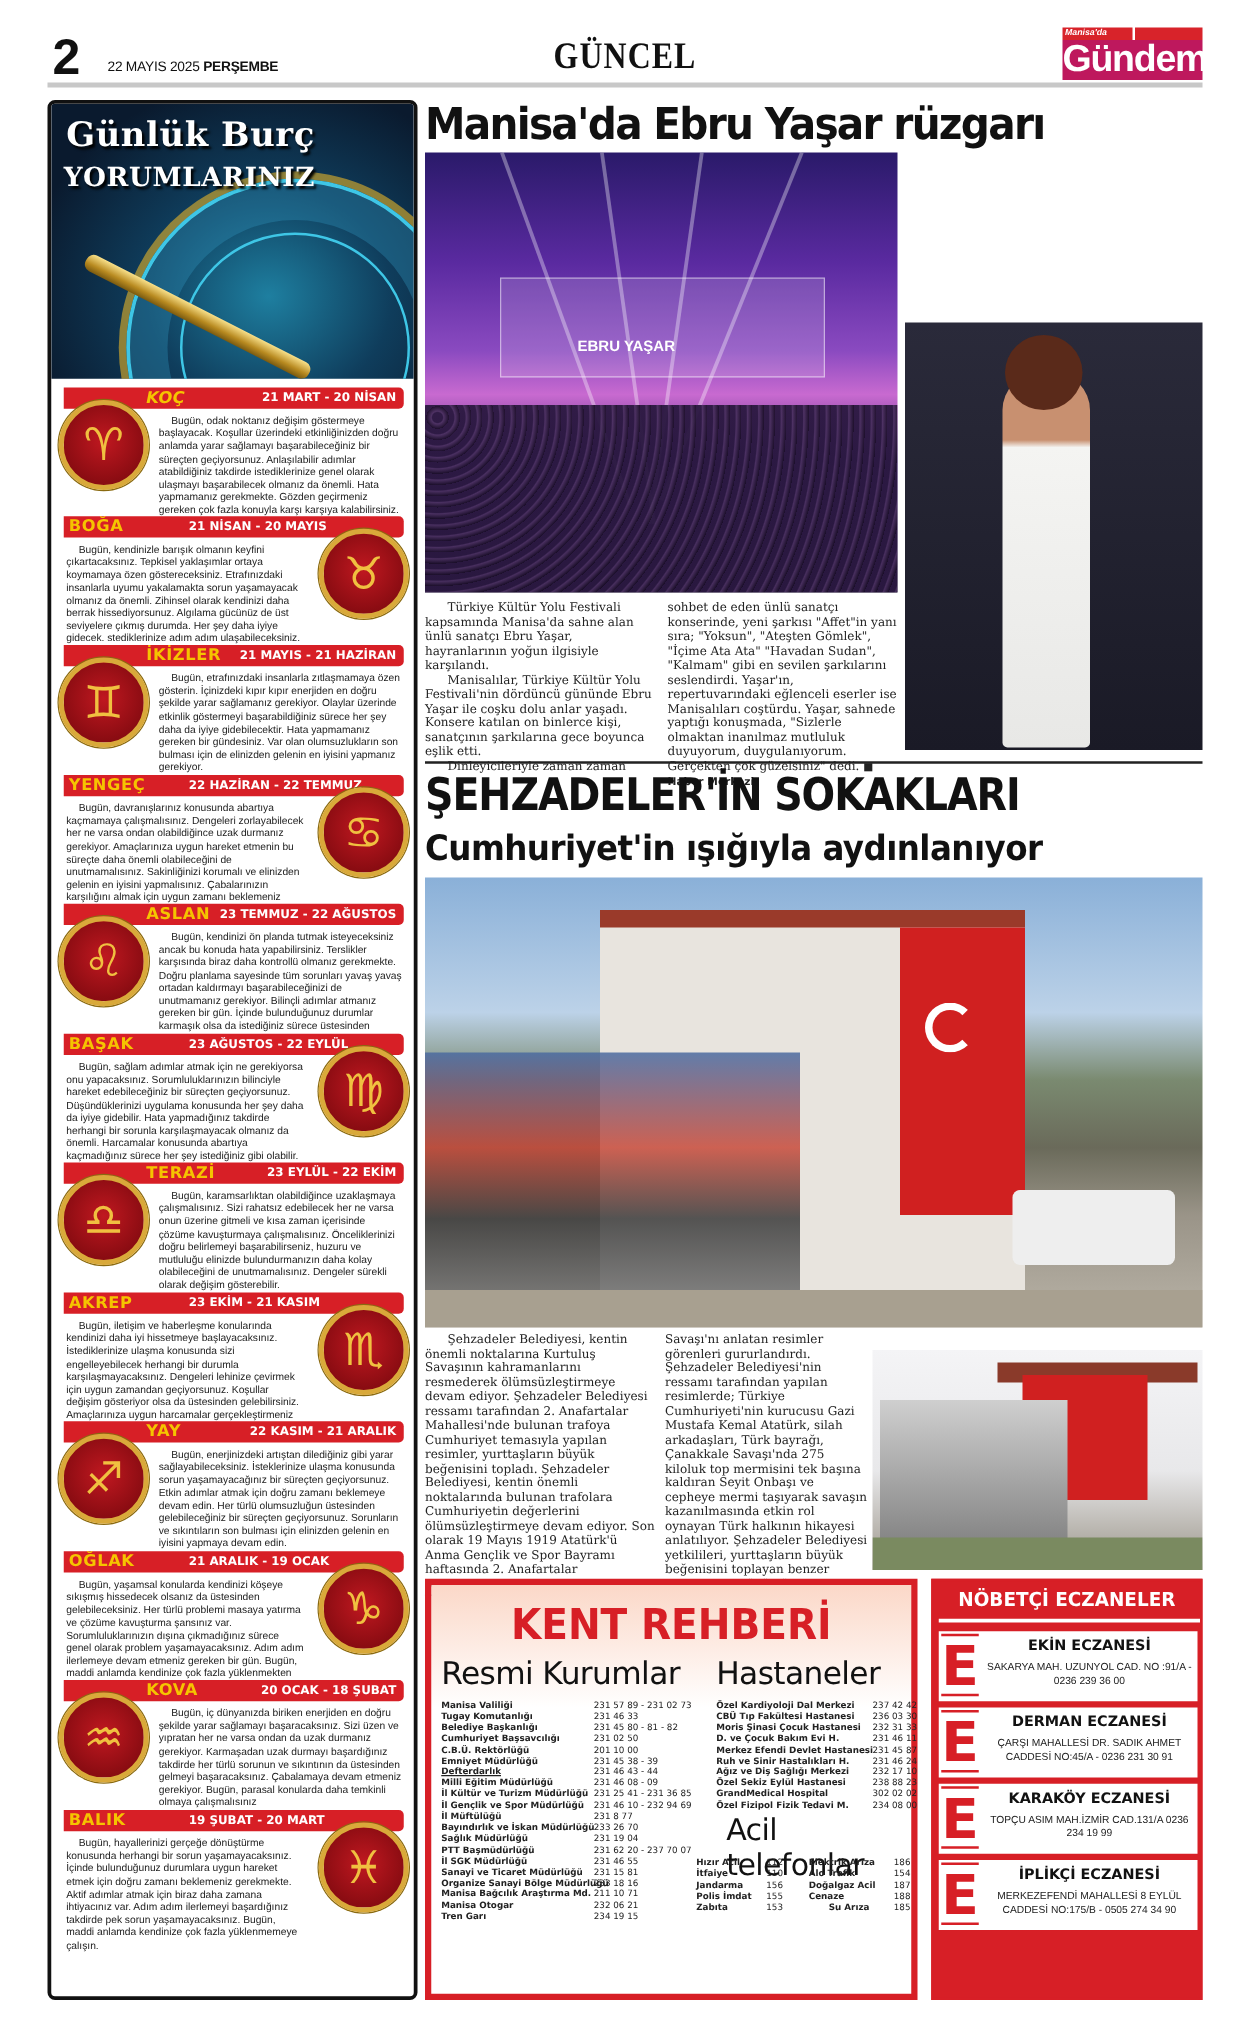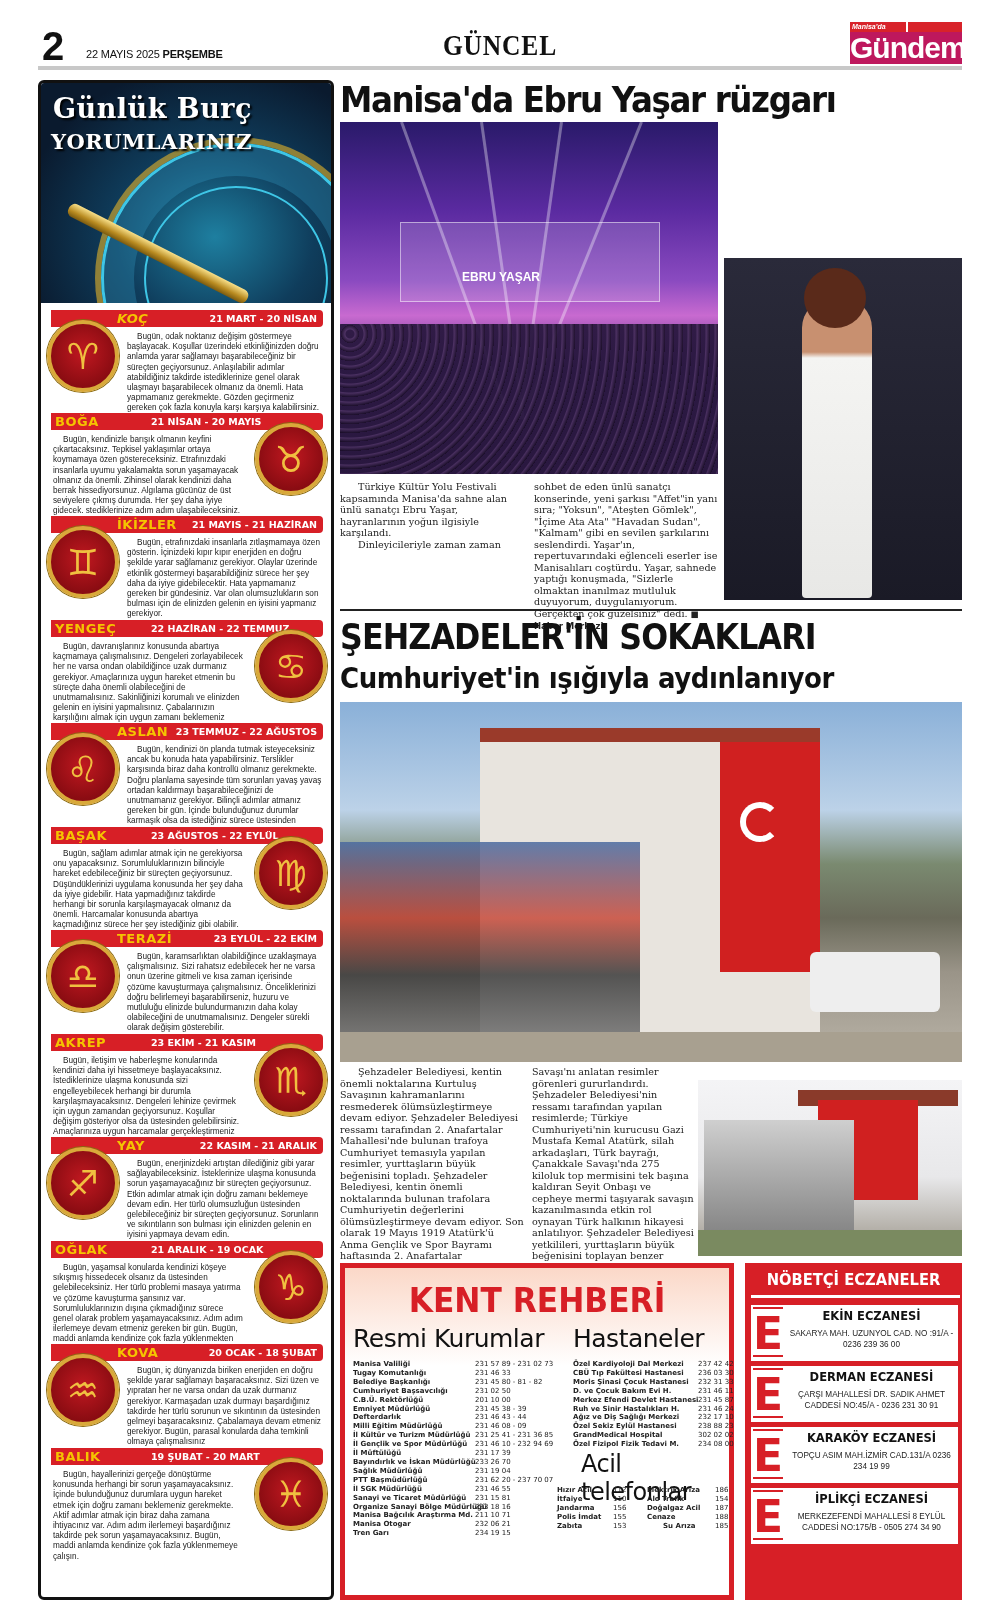--- a/index.html
+++ b/index.html
@@ -218,20 +218,21 @@
   <div class="stage"></div>
   <div class="screen-text">EBRU YAŞAR</div>
   <div class="crowd"></div>
 </div>
 <div class="a1-photo-side">
   <div class="figure"></div>
   <div class="hair"></div>
 </div>
 <div class="a1-col" style="left:340px;">
   <p>Türkiye Kültür Yolu Festivali kapsamında Manisa'da sahne alan ünlü sanatçı Ebru Yaşar, hayranlarının yoğun ilgisiyle karşılandı.</p>
+  <p>Manisalılar, Türkiye Kültür Yolu Festivali'nin dördüncü gününde Ebru Yaşar ile coşku dolu anlar yaşadı. Konsere katılan on binlerce kişi, sanatçının şarkılarına gece boyunca eşlik etti.</p>
   <p>Dinleyicileriyle zaman zaman</p>
 </div>
 <div class="a1-col" style="left:534px;">
   <span>sohbet de eden ünlü sanatçı konserinde, yeni şarkısı "Affet"in yanı sıra; "Yoksun", "Ateşten Gömlek", "İçime Ata Ata" "Havadan Sudan", "Kalmam" gibi en sevilen şarkılarını seslendirdi. Yaşar'ın, repertuvarındaki eğlenceli eserler ise Manisalıları coştürdu. Yaşar, sahnede yaptığı konuşmada, "Sizlerle olmaktan inanılmaz mutluluk duyuyorum, duygulanıyorum. Gerçekten çok güzelsiniz" dedi.</span>
   <span class="credit">Haber Merkezi</span>
 </div>
 <div class="rule" style="top:609px;"></div>
 
 <div class="a2-head1">ŞEHZADELER'İN SOKAKLARI</div>
 <div class="a2-head2">Cumhuriyet'in ışığıyla aydınlanıyor</div>
@@ -280,39 +281,39 @@
         <span class="v" style="left: 122px;">231 02 50</span>
       </div>
       <div class="dir-row" style="position: relative;">
         <span class="n">C.B.Ü. Rektörlüğü</span>
         <span class="v" style="left: 122px;">201 10 00</span>
       </div>
       <div class="dir-row" style="position: relative;">
         <span class="n">Emniyet Müdürlüğü</span>
         <span class="v" style="left: 122px;">231 45 38 - 39</span>
       </div>
-      <div class="dir-row" style="position: relative;">
+      <div class="dir-row" style="position: relative; text-decoration: underline;">
         <span class="n">Defterdarlık</span>
         <span class="v" style="left: 122px;">231 46 43 - 44</span>
       </div>
       <div class="dir-row" style="position: relative;">
         <span class="n">Milli Eğitim Müdürlüğü</span>
         <span class="v" style="left: 122px;">231 46 08 - 09</span>
       </div>
       <div class="dir-row" style="position: relative;">
         <span class="n">İl Kültür ve Turizm Müdürlüğü</span>
         <span class="v" style="left: 122px;">231 25 41 - 231 36 85</span>
       </div>
       <div class="dir-row" style="position: relative;">
         <span class="n">İl Gençlik ve Spor Müdürlüğü</span>
         <span class="v" style="left: 122px;">231 46 10 - 232 94 69</span>
       </div>
       <div class="dir-row" style="position: relative;">
         <span class="n">İl Müftülüğü</span>
-        <span class="v" style="left: 122px;">231 17 39</span>
+        <span class="v" style="left: 122px;">231 8 77</span>
       </div>
       <div class="dir-row" style="position: relative;">
         <span class="n">Bayındırlık ve İskan Müdürlüğü</span>
         <span class="v" style="left: 122px;">233 26 70</span>
       </div>
       <div class="dir-row" style="position: relative;">
         <span class="n">Sağlık Müdürlüğü</span>
         <span class="v" style="left: 122px;">231 19 04</span>
       </div>
       <div class="dir-row" style="position: relative;">

